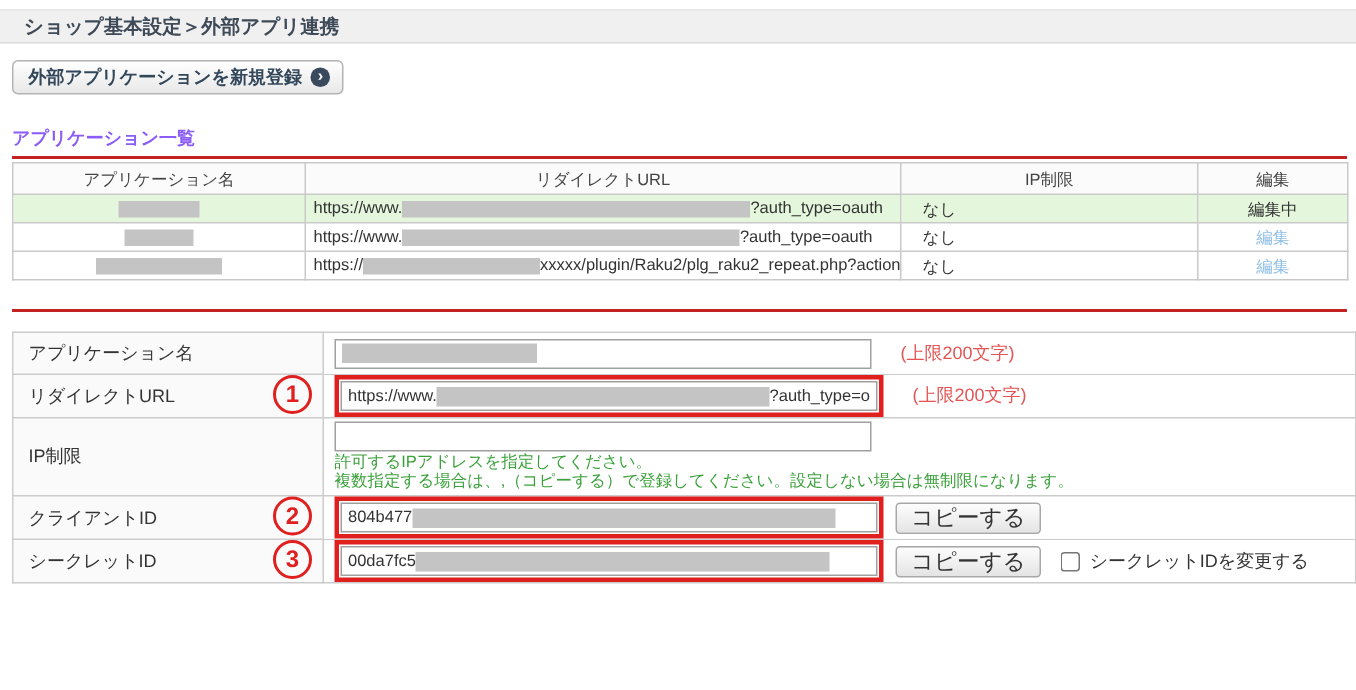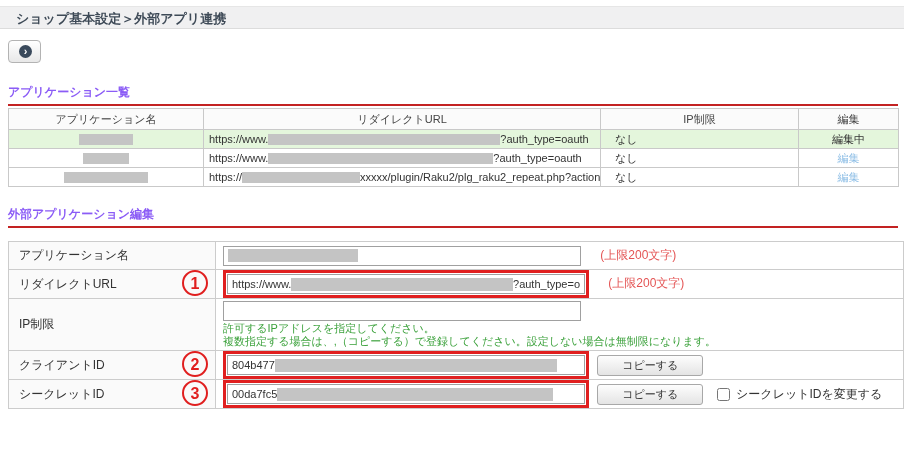--- a/index.html
+++ b/index.html
@@ -63,35 +63,36 @@
   .redbox { display:inline-block; border:3px solid #e01f1f; padding:1px; vertical-align:middle;
             line-height:0; }
   .limit { color:#e45454; font-size:12px; margin-left:16px; }
   .greennote { margin-top:1px; font-size:11px; line-height:13px; color:#3ba13b; }
   .ipwrap { padding:2px 0 2px 0; }
 
   .ann { position:absolute; left:-34px; top:50%; margin-top:-14px; width:26px; height:26px;
          border:2px solid #e01f1f; border-radius:50%; color:#e01f1f; font-size:16px; font-weight:bold;
          text-align:center; line-height:23px; background:transparent; z-index:5; }
 
-  .copy { margin-left:5px; height:21px; padding:0 24px; border:1px solid #a8a8a8; border-radius:3px;
-          background:linear-gradient(#fdfdfd,#e4e4e4); font-family:inherit; font-size:11px;
+  .copy { margin-left:5px; height:21px; padding:0 9px; border:1px solid #a8a8a8; border-radius:3px;
+          background:linear-gradient(#fdfdfd,#e4e4e4); font-family:inherit; font-size:15px;
           color:#333; cursor:pointer; vertical-align:middle;text-align:center; }
   .chk { margin-left:10px; vertical-align:middle; }
   .chk-label { font-size:12px; color:#333; margin-left:3px; vertical-align:middle; }
 </style>
 </head>
 <body>
 
 <div class="topbar">
   <span class="title">ショップ基本設定＞外部アプリ連携</span>
 </div>
 
 <div class="toolbar">
   <button class="new-btn">
+    <span>外部アプリケーションを新規登録</span>
     <span class="circ">›</span>
   </button>
 </div>
 
 <div class="section sec1">
   <div class="sec-head">アプリケーション一覧</div>
   <div class="sec-rule"></div>
   <table class="list">
     <colgroup>
         <col class="c-name">
@@ -124,21 +125,20 @@
         <td class="cen"><span class="redact" style="width:84px"></span></td>
         <td class="url"><span>https://</span><span class="redact" style="width:118px"></span><span>xxxxx/plugin/Raku2/plg_raku2_repeat.php?action=auth</span></td>
         <td class="ip">なし</td>
         <td class="cen"><a href="#" class="editlink">編集</a></td>
       </tr>
     </tbody>
   </table>
 </div>
 
 <div class="section sec2">
-  <div class="sec-head">外部アプリケーション編集</div>
   <div class="sec-rule"></div>
 
 
   <table class="form">
     <colgroup>
         <col style="width:207px">
         <col>
       </colgroup>
 
     <tbody>

